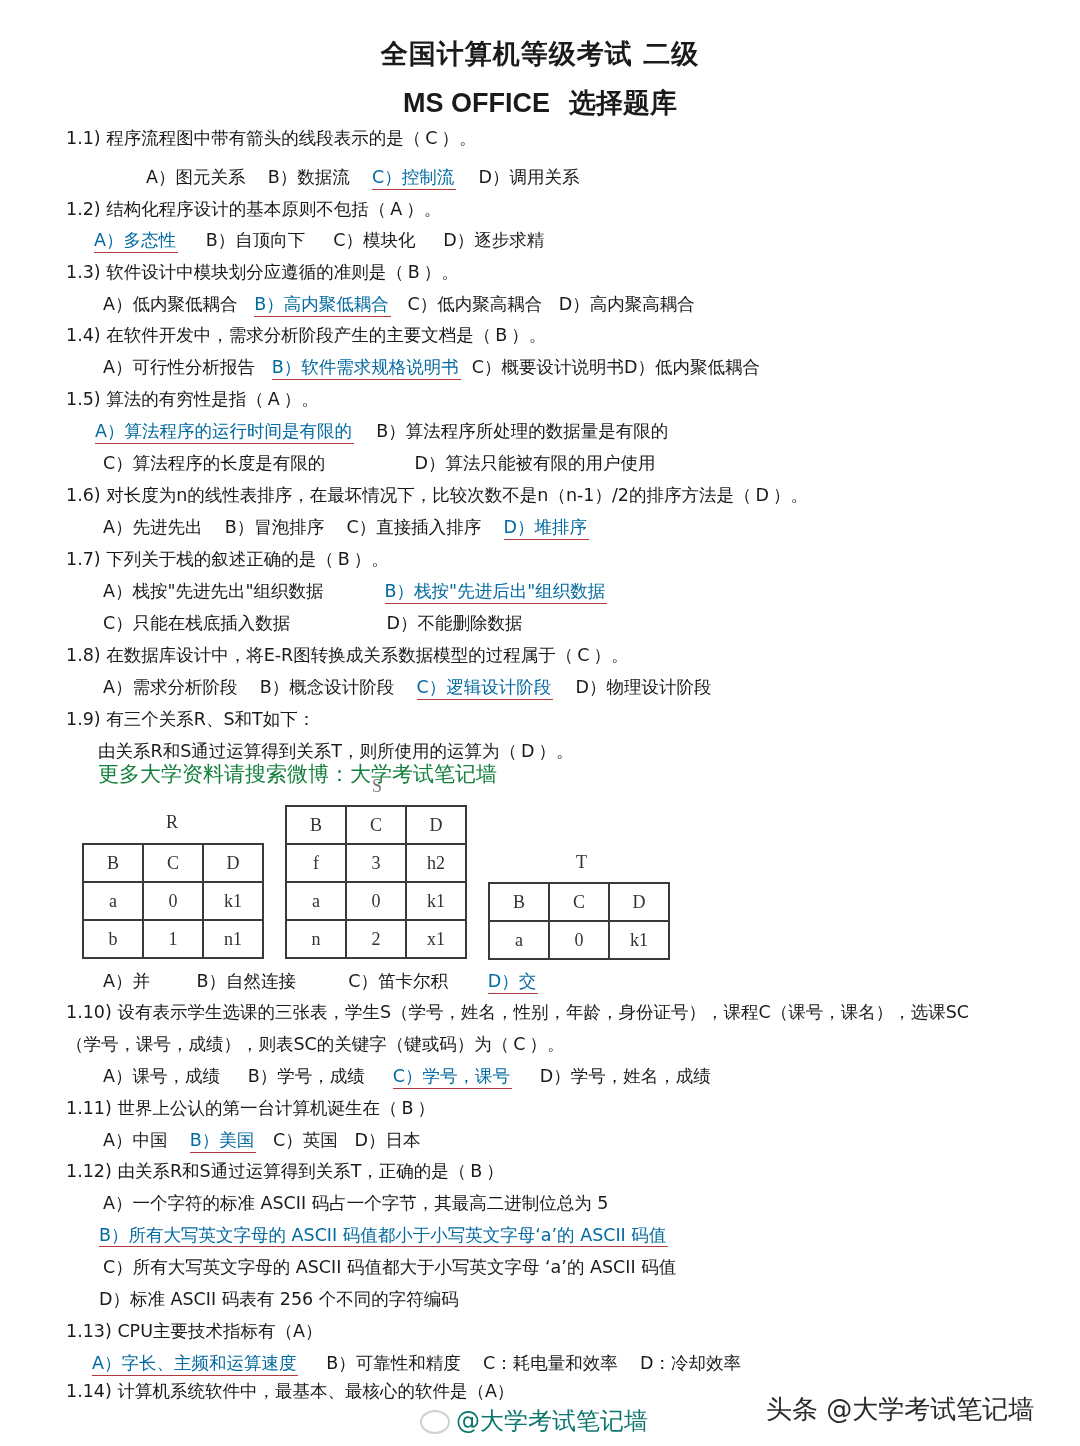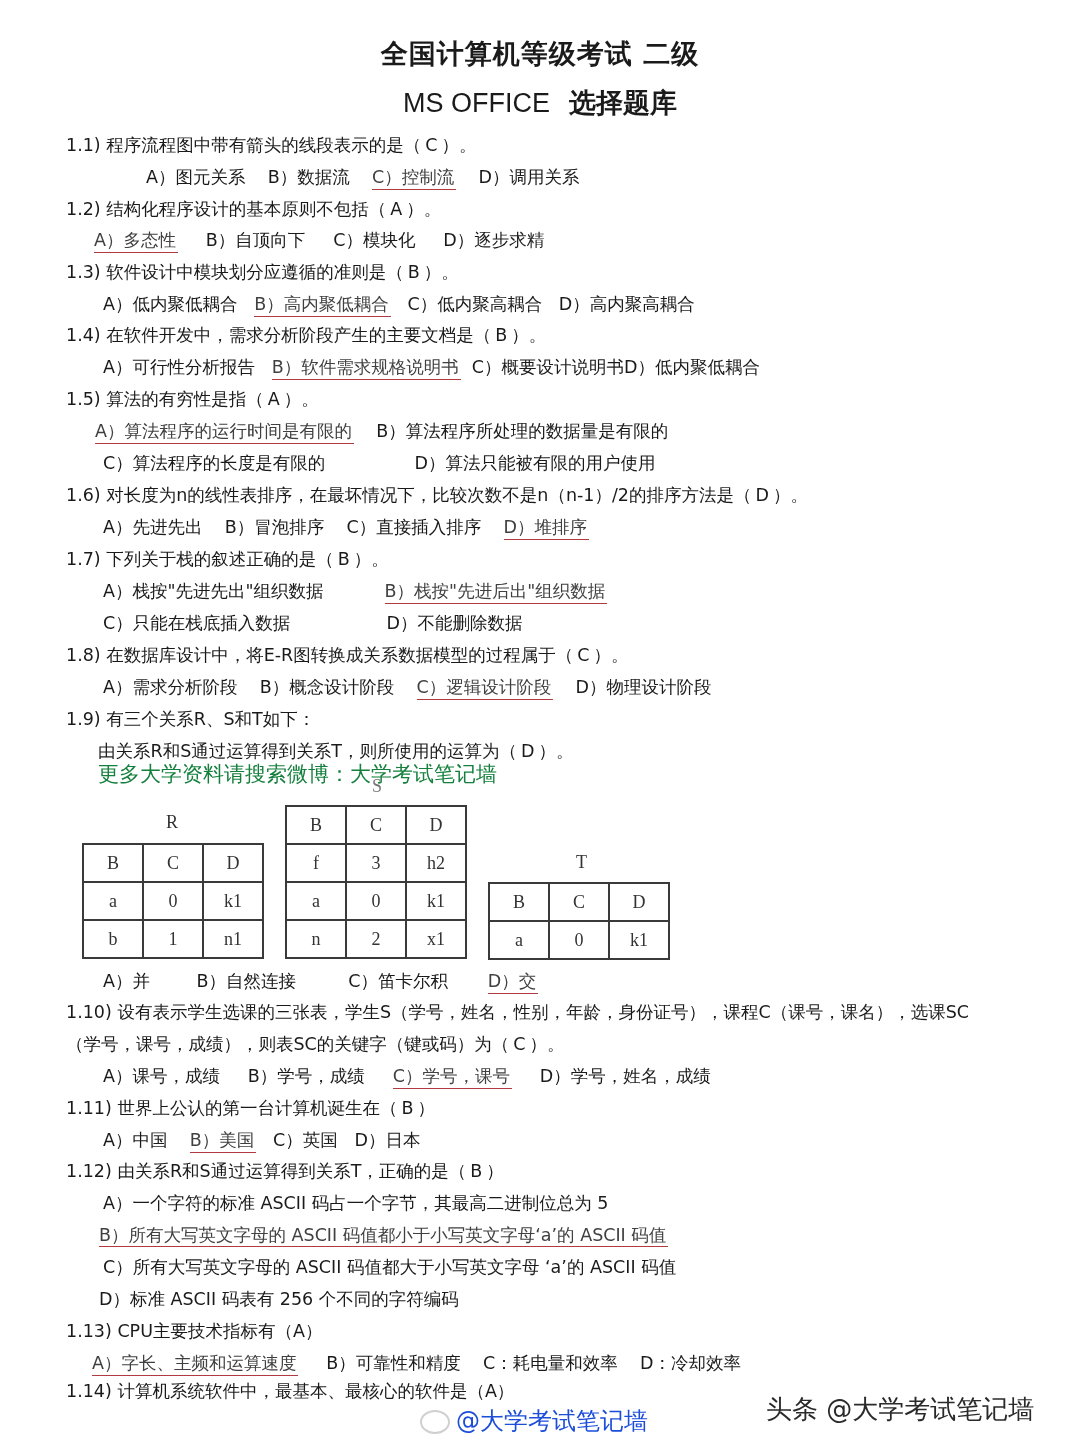--- a/index.html
+++ b/index.html
@@ -1,43 +1,43 @@
 <!DOCTYPE html>
 <html><head>
 <meta charset="utf-8">
 <style>
   html, body { margin:0; padding:0; }
   body { width:1080px; height:1446px; background:#ffffff; position:relative; overflow:hidden;
          font-family:"DejaVu Sans","Liberation Sans",sans-serif; color:#1a1a1a; }
   .abs { position:absolute; white-space:nowrap; }
   .title1 { left:0; width:1080px; text-align:center; top:36px; font-size:27px; font-weight:bold; letter-spacing:1px; }
   .title2 { left:0; width:1080px; text-align:center; top:85px; font-size:27px; font-weight:bold; }
-  .title2 .latin { font-weight:normal; font-family:"Liberation Sans",sans-serif; letter-spacing:0px; }
+  .title2 .latin { font-weight:bold; font-family:"Liberation Sans",sans-serif; letter-spacing:0px; }
   .line { font-size:17.5px; line-height:22px; }
   .q { left:66px; }
   .opt { display:inline-block; }
-  .ans { color:#404040; border-bottom:1.5px solid #b03a3f; padding:0 2px 1px 0;text-align:right; }
+  .ans { color:#0369a1; border-bottom:1.5px solid #b03a3f; padding:0 2px 1px 0;text-align:right; }
   .blank { display:inline-block; padding:0 4px; }
   .tbl { position:absolute; border-collapse:collapse; font-family:"Liberation Serif","DejaVu Serif",serif; font-size:18px; color:#333; }
   .tbl td { border:2px solid #3a3a3a; width:58px; height:36px; text-align:center; padding:0; }
   .tname { position:absolute; font-family:"Liberation Serif","DejaVu Serif",serif; font-size:18px; color:#333; }
   .wm-mid { left:98px; top:760px; font-size:21px; color:#15803d; }
-  .wm-weibo { left:420px; top:1405px; font-size:24px; color:#1d4ed8; }
+  .wm-weibo { left:420px; top:1405px; font-size:24px; color:#0f766e; }
   .wm-weibo .logo { display:inline-block; width:26px; height:20px; border:2px solid #d0d0d0; border-radius:50%; vertical-align:middle; margin-right:6px; }
   .wm-toutiao { left:766px; top:1392px; font-size:26px; color:#2a2a2a; }
 </style>
 </head>
 <body>
 
 <div class="abs title1">全国计算机等级考试  二级</div>
 <div class="abs title2">
   <span class="latin">MS OFFICE</span>&nbsp;&nbsp;<span>选择题库</span>
 </div>
 
-<div class="abs line q" style="top:134px">
+<div class="abs line q" style="top:127px">
   <span>1.1)</span> <span>程序流程图中带有箭头的线段表示的是（</span><span class="blank">C</span><span>）。</span>
 </div>
 <div class="abs line" style="top:166px; left:146px">
   <span class="opt">A）图元关系</span>&nbsp;&nbsp;&nbsp;
   <span class="opt">B）数据流</span>&nbsp;&nbsp;&nbsp;
   <span class="opt ans">C）控制流</span>&nbsp;&nbsp;&nbsp;
   <span class="opt">D）调用关系</span>
 </div>
 
 <div class="abs line q" style="top:198px">

